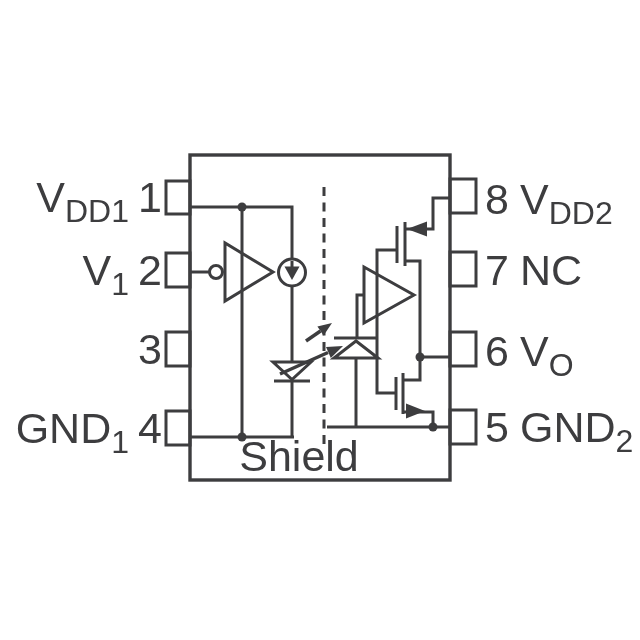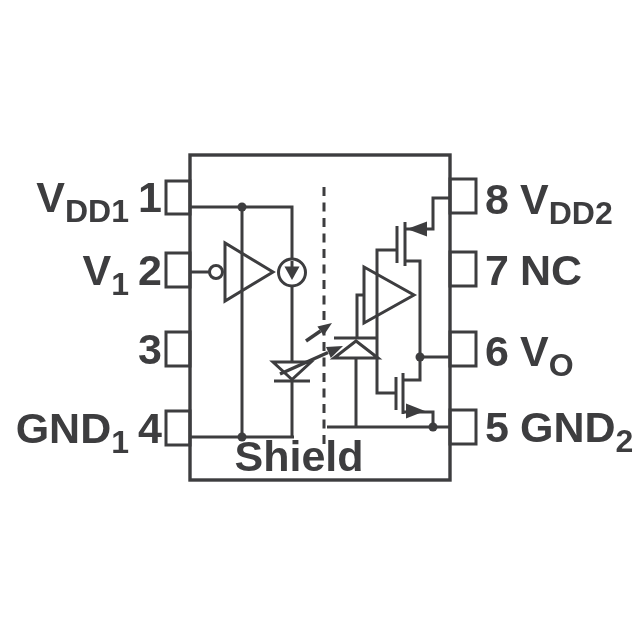--- a/index.html
+++ b/index.html
@@ -1,17 +1,17 @@
 <!DOCTYPE html>
 <html style="--line-color: #3d3d3f; --bg-color: #ffffff;"><head>
 <meta charset="utf-8">
 <style>
   :root { --line-color:#3d3d3f; --bg-color:#ffffff; }
   html,body { margin:0; padding:0; background:var(--bg-color,#fff); }
-  .stage { width:640px; height:568px; position:relative; background:var(--bg-color,#fff);font-weight:bold; }
+  .stage { width:640px; height:568px; position:relative; background:var(--bg-color,#fff); }
   svg { display:block; }
   .wire  { stroke:var(--line-color); stroke-width:3;   fill:none; stroke-linecap:butt; }
   .box   { stroke:var(--line-color); stroke-width:3.4; fill:none; }
   .pad   { stroke:var(--line-color); stroke-width:3;   fill:none; }
   .sym   { stroke:var(--line-color); stroke-width:3;   fill:none; stroke-linejoin:miter; }
   .fill  { fill:var(--line-color); stroke:none; }
   .dot   { fill:var(--line-color); stroke:none; }
   .dash  { stroke:var(--line-color); stroke-width:3; stroke-dasharray:9 6.5; fill:none; }
   .shaft { stroke:var(--line-color); stroke-width:3.5; fill:none; }
   .lbl   { font-family:"Liberation Sans",sans-serif; font-size:43px; fill:var(--line-color); }

